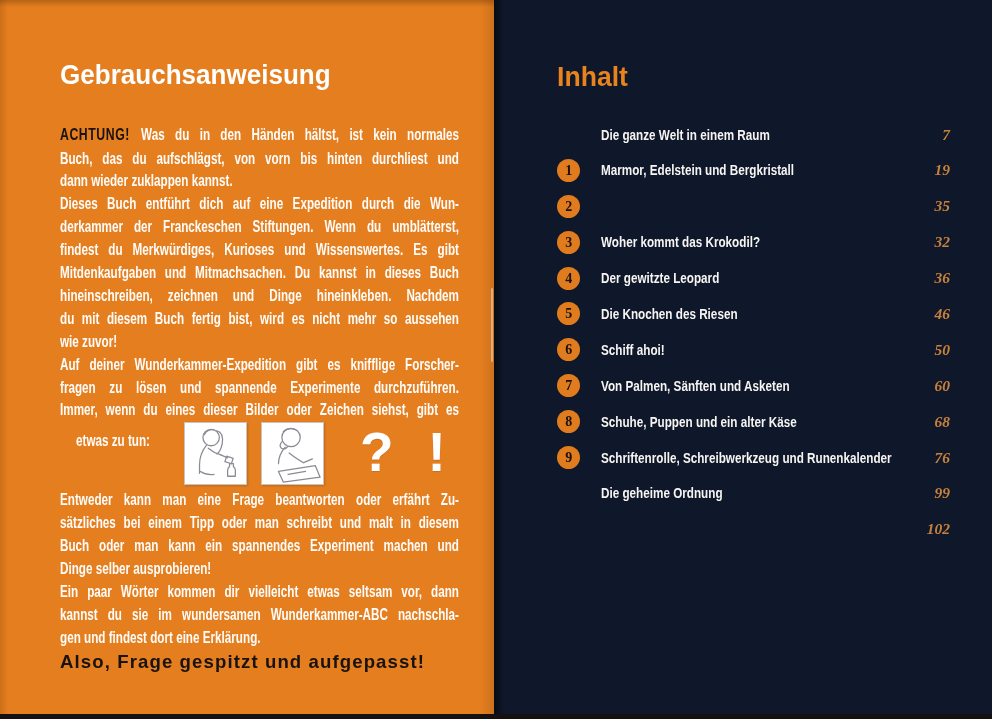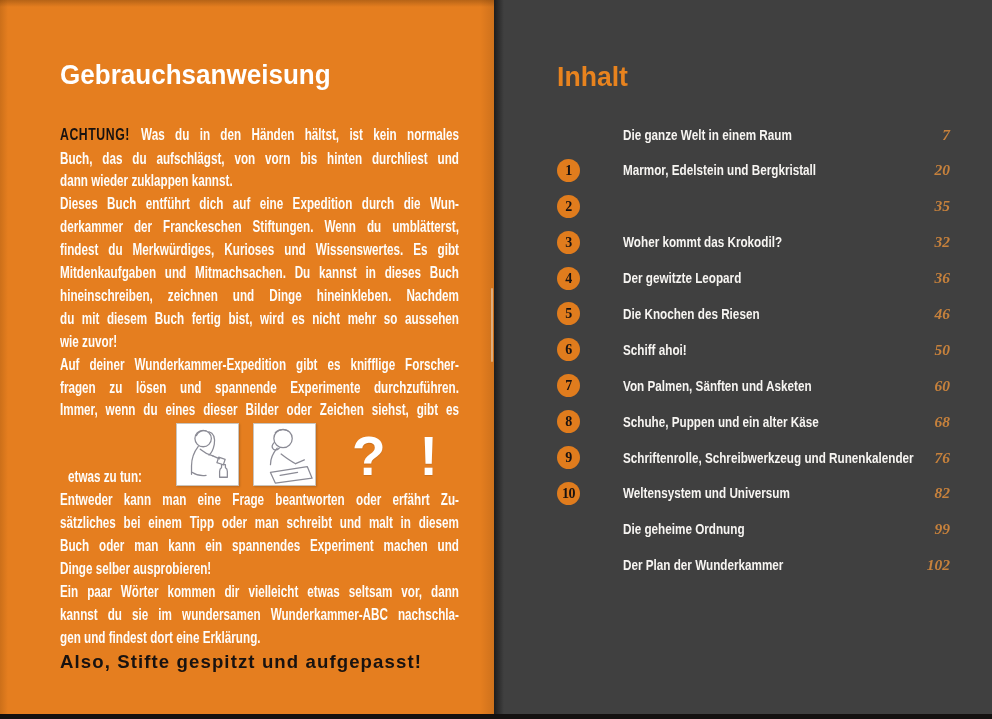--- a/index.html
+++ b/index.html
@@ -40,22 +40,22 @@
   }
   .condense { width:553px; transform:scaleX(0.7215); transform-origin:0 0; }
   .body-text {
     color:#fefdfb; font-weight:bold; font-size:16.2px; line-height:22.9px;
   }
   .bline { text-align:justify; text-align-last:justify; white-space:nowrap; }
   .bline.lastline { text-align-last:left; }
   .achtung { color:#181210; letter-spacing:.8px; font-size:17px; }
   
   .icon-row {
-    position:relative; height:64px; margin:1px 0 2px 8px;
-    display:flex; align-items:flex-end;
+    position:relative; height:64px; margin:1px 0 2px 16px;
+    display:flex; align-items:flex-start;
   }
   .icon-lead-wrap {
     display:inline-block; transform:scaleX(0.7215); transform-origin:0 0;
     white-space:nowrap; padding-top:9px; width:108px;
     color:#fefdfb; font-weight:bold; font-size:16.2px;
   }
   .pic-box {
     width:63px; height:63px; background:#ffffff; border:1px solid #c9c4bd;
     box-shadow:1px 1px 2px rgba(0,0,0,.18); flex:none;
   }
@@ -67,40 +67,40 @@
   }
   .glyph-q { margin-left:36px; }
   .glyph-e { margin-left:34px; }
   .closing {
     color:#181210; font-weight:bold; font-size:18.6px; letter-spacing:1.1px;
     margin-top:2px; white-space:nowrap;
   }
   
   .page-right {
     position:absolute; left:494px; top:0; width:498px; height:719px;
-    background:#404040;
+    background:#0f172a;
   }
   .page-right::before { 
     content:""; position:absolute; left:0; top:0; bottom:0; width:10px;
     background:linear-gradient(to right, rgba(0,0,0,.55), rgba(0,0,0,0));
   }
   .rp-inner { position:absolute; left:63px; top:60px; width:393px; }
   .rp-title {
     display:inline-block; color:#e8831e; font-weight:bold; font-size:28px;
     transform:scaleX(0.95); transform-origin:0 0; margin:0 0 23px 0; line-height:1.2;
   }
   .toc { }
   .toc-row { display:flex; align-items:center; height:35.9px; }
   .badge-col { width:44px; flex:none; }
   .badge {
     width:23px; height:23px; border-radius:50%; background:#e07c1d;
     color:#191210; font-family:"Liberation Serif", serif; font-weight:bold;
     font-size:14px; line-height:23px; text-align:center; letter-spacing:-0.5px;
   }
-  .toc-label-wrap { flex:1 1 auto; min-width:0; overflow:visible;margin-left:22px; }
+  .toc-label-wrap { flex:1 1 auto; min-width:0; overflow:visible; }
   .toc-label {
     display:inline-block; transform:scaleX(0.78); transform-origin:0 50%;
     white-space:nowrap; color:#f7f5f2; font-weight:bold; font-size:15px;
   }
   .toc-page {
     flex:none; margin-left:auto; color:#c6813c;
     font-family:"Liberation Serif", serif; font-style:italic; font-weight:bold;
     font-size:15.5px; min-width:26px; text-align:right;
   }
 </style>
@@ -182,40 +182,40 @@
               <div class="bline lastline">Dinge selber ausprobieren!</div>
             </div>
             <div>
               <div class="bline">Ein paar Wörter kommen dir vielleicht etwas seltsam vor, dann</div>
               <div class="bline">kannst du sie im wundersamen Wunderkammer-ABC nachschla-</div>
               <div class="bline lastline">gen und findest dort eine Erklärung.</div>
             </div>
           </div>
       </div>
 
-      <div class="closing">Also, Stifte gespitzt und aufgepasst!</div>
+      <div class="closing">Also, Frage gespitzt und aufgepasst!</div>
     </div>
     <div class="spine-glint"></div>
   </div>
 
   <div class="page-right">
     <div class="rp-inner">
       <div class="rp-title">Inhalt</div>
       <div class="toc">
           <div class="toc-row">
             <div class="badge-col"></div>
             <div class="toc-label-wrap"><span class="toc-label">Die ganze Welt in einem Raum</span></div>
             <div class="toc-page">7</div>
           </div>
           <div class="toc-row">
             <div class="badge-col">
               <div class="badge">1</div>
             </div>
             <div class="toc-label-wrap"><span class="toc-label">Marmor, Edelstein und Bergkristall</span></div>
-            <div class="toc-page">20</div>
+            <div class="toc-page">19</div>
           </div>
           <div class="toc-row">
             <div class="badge-col">
               <div class="badge">2</div>
             </div>
             <div class="toc-page">35</div>
           </div>
           <div class="toc-row">
             <div class="badge-col">
               <div class="badge">3</div>
@@ -257,36 +257,28 @@
             </div>
             <div class="toc-label-wrap"><span class="toc-label">Schuhe, Puppen und ein alter Käse</span></div>
             <div class="toc-page">68</div>
           </div>
           <div class="toc-row">
             <div class="badge-col">
               <div class="badge">9</div>
             </div>
             <div class="toc-label-wrap"><span class="toc-label">Schriftenrolle, Schreibwerkzeug und Runenkalender</span></div>
             <div class="toc-page">76</div>
-          </div>
-          <div class="toc-row">
-            <div class="badge-col">
-              <div class="badge">10</div>
-            </div>
-            <div class="toc-label-wrap"><span class="toc-label">Weltensystem und Universum</span></div>
-            <div class="toc-page">82</div>
           </div>
           <div class="toc-row">
             <div class="badge-col"></div>
             <div class="toc-label-wrap"><span class="toc-label">Die geheime Ordnung</span></div>
             <div class="toc-page">99</div>
           </div>
           <div class="toc-row">
             <div class="badge-col"></div>
-            <div class="toc-label-wrap"><span class="toc-label">Der Plan der Wunderkammer</span></div>
             <div class="toc-page">102</div>
           </div>
         </div>
     </div>
   </div>
 
   <div class="bottom-edge"></div>
 </div>
 
 </body></html>

